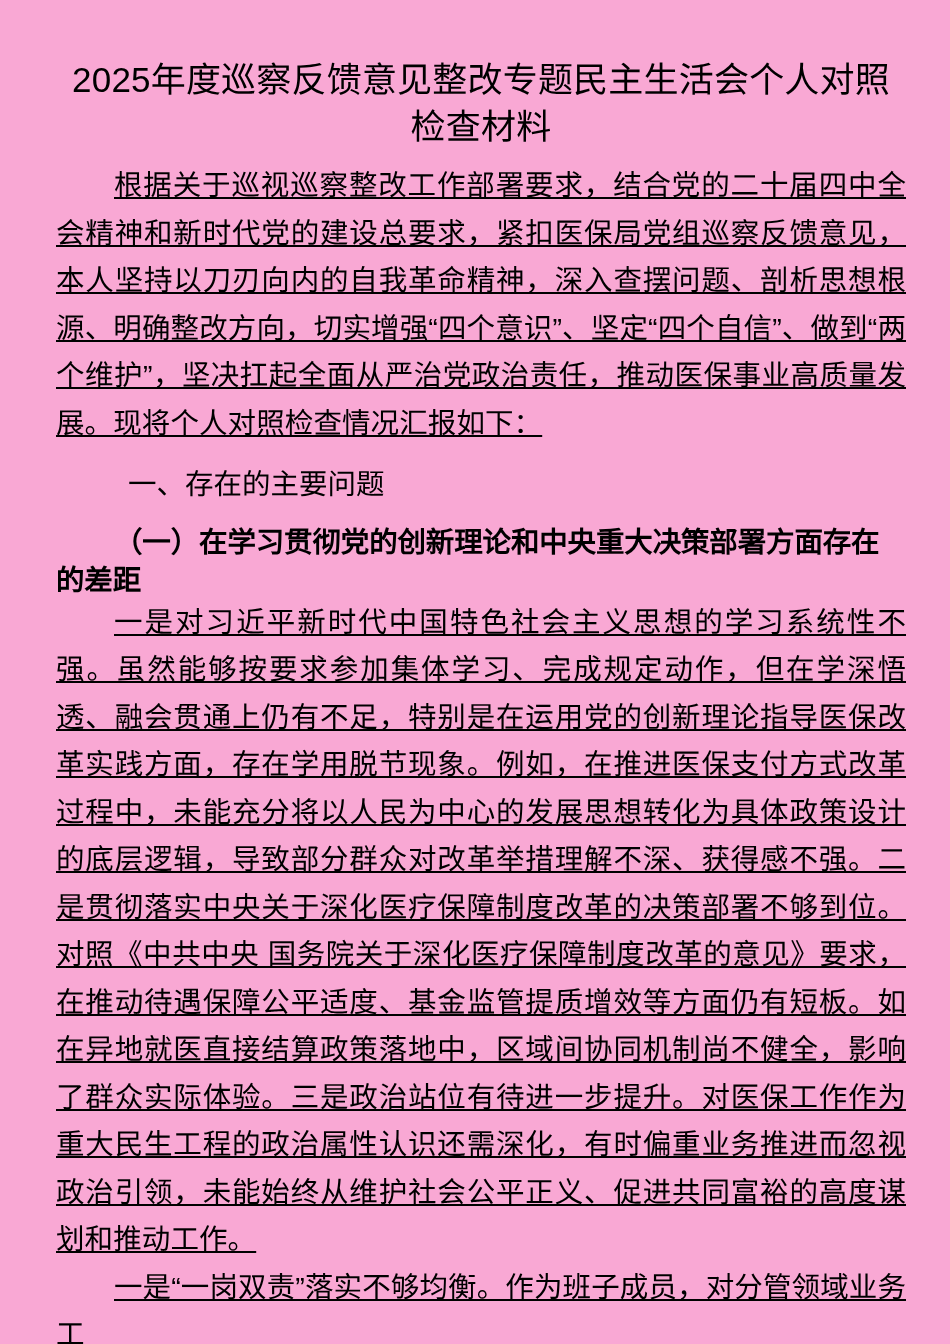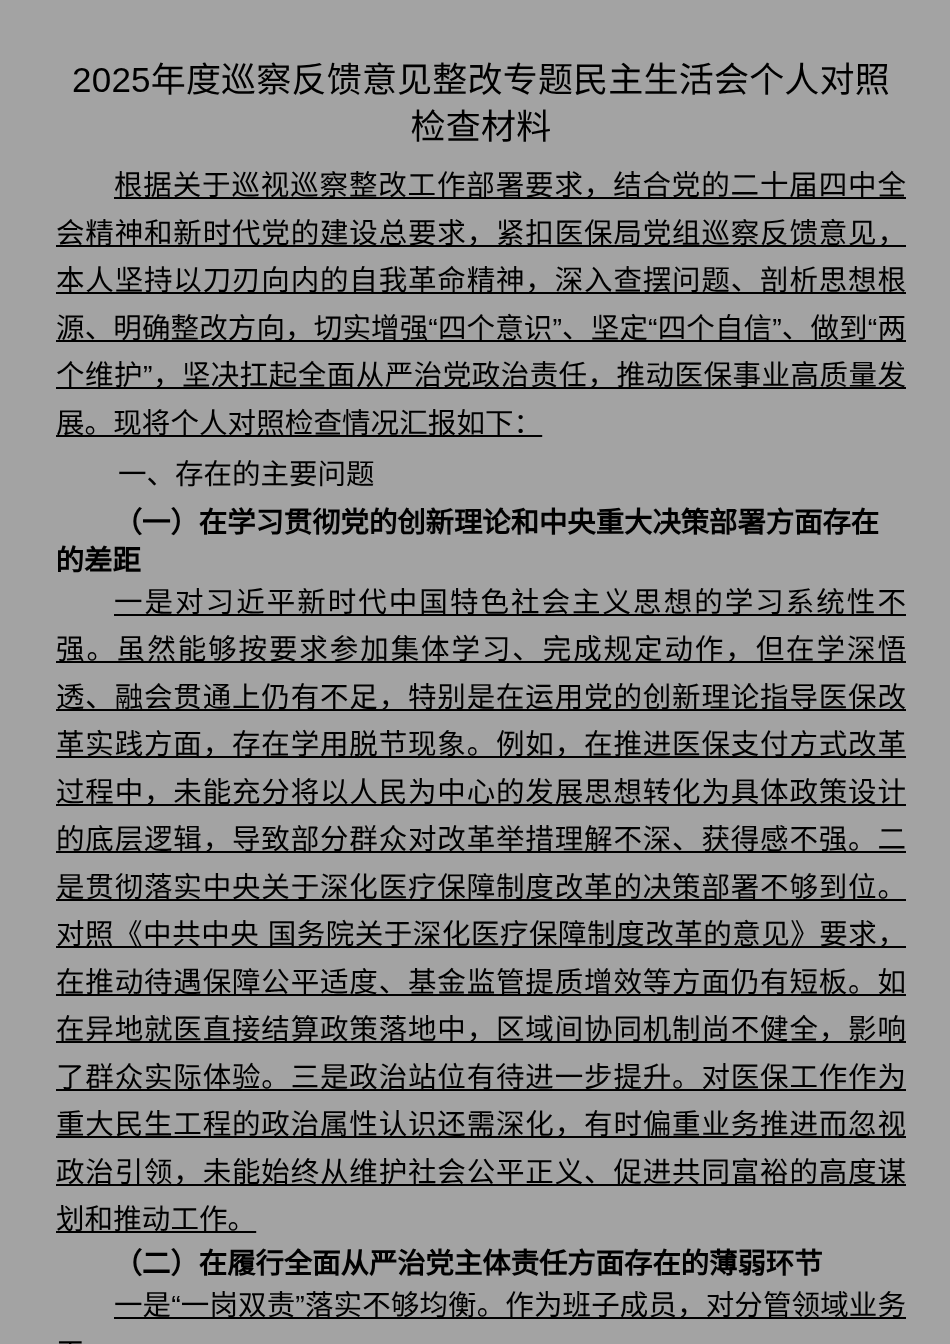--- a/index.html
+++ b/index.html
@@ -13,21 +13,21 @@
     height: 1344px;
     overflow: hidden;
     font-family: "Liberation Sans", "DejaVu Sans", sans-serif;
     color: #000000;
     -webkit-font-smoothing: antialiased;
   }
   .page {
     box-sizing: border-box;
     width: 950px;
     height: 1344px;
-    background: #a3a3a3;
+    background: #f9a8d4;
     padding: 56px 44px 0 56px;
   }
   .doc-title {
     font-size: 35px;
     line-height: 47px;
     font-weight: 400;
     text-align: center;
     margin: 0 0 12px 0;
     letter-spacing: 0.2px;
     word-break: break-all;
@@ -39,21 +39,21 @@
     text-align: justify;
     text-align-last: left;
     text-indent: 58px;
     word-break: break-all;
     letter-spacing: 0.1px;
     text-decoration: underline;
   }
   .section-head {
     font-size: 28.5px;
     line-height: 47.5px;
-    margin: 4px;
+    margin: 14px;
     text-indent: 58px;
     font-weight: 400;
     word-break: break-all;
   }
   .sub-head {
     font-size: 28.5px;
     line-height: 38px;
     margin: 0;
     text-indent: 58px;
     font-weight: bold;
@@ -69,17 +69,16 @@
   <h1 class="doc-title">2025年度巡察反馈意见整改专题民主生活会个人对照检查材料</h1>
 
   <p class="body-para">根据关于巡视巡察整改工作部署要求，结合党的二十届四中全会精神和新时代党的建设总要求，紧扣医保局党组巡察反馈意见，本人坚持以刀刃向内的自我革命精神，深入查摆问题、剖析思想根源、明确整改方向，切实增强“四个意识”、坚定“四个自信”、做到“两个维护”，坚决扛起全面从严治党政治责任，推动医保事业高质量发展。现将个人对照检查情况汇报如下：</p>
 
   <p class="section-head">一、存在的主要问题</p>
 
   <p class="sub-head">（一）在学习贯彻党的创新理论和中央重大决策部署方面存在的差距</p>
 
   <p class="body-para">一是对习近平新时代中国特色社会主义思想的学习系统性不强。虽然能够按要求参加集体学习、完成规定动作，但在学深悟透、融会贯通上仍有不足，特别是在运用党的创新理论指导医保改革实践方面，存在学用脱节现象。例如，在推进医保支付方式改革过程中，未能充分将以人民为中心的发展思想转化为具体政策设计的底层逻辑，导致部分群众对改革举措理解不深、获得感不强。二是贯彻落实中央关于深化医疗保障制度改革的决策部署不够到位。对照《中共中央 国务院关于深化医疗保障制度改革的意见》要求，在推动待遇保障公平适度、基金监管提质增效等方面仍有短板。如在异地就医直接结算政策落地中，区域间协同机制尚不健全，影响了群众实际体验。三是政治站位有待进一步提升。对医保工作作为重大民生工程的政治属性认识还需深化，有时偏重业务推进而忽视政治引领，未能始终从维护社会公平正义、促进共同富裕的高度谋划和推动工作。</p>
 
-  <p class="sub-head">（二）在履行全面从严治党主体责任方面存在的薄弱环节</p>
 
   <p class="body-para">一是“一岗双责”落实不够均衡。作为班子成员，对分管领域业务工</p>
 
 </div>
 
 </body></html>

